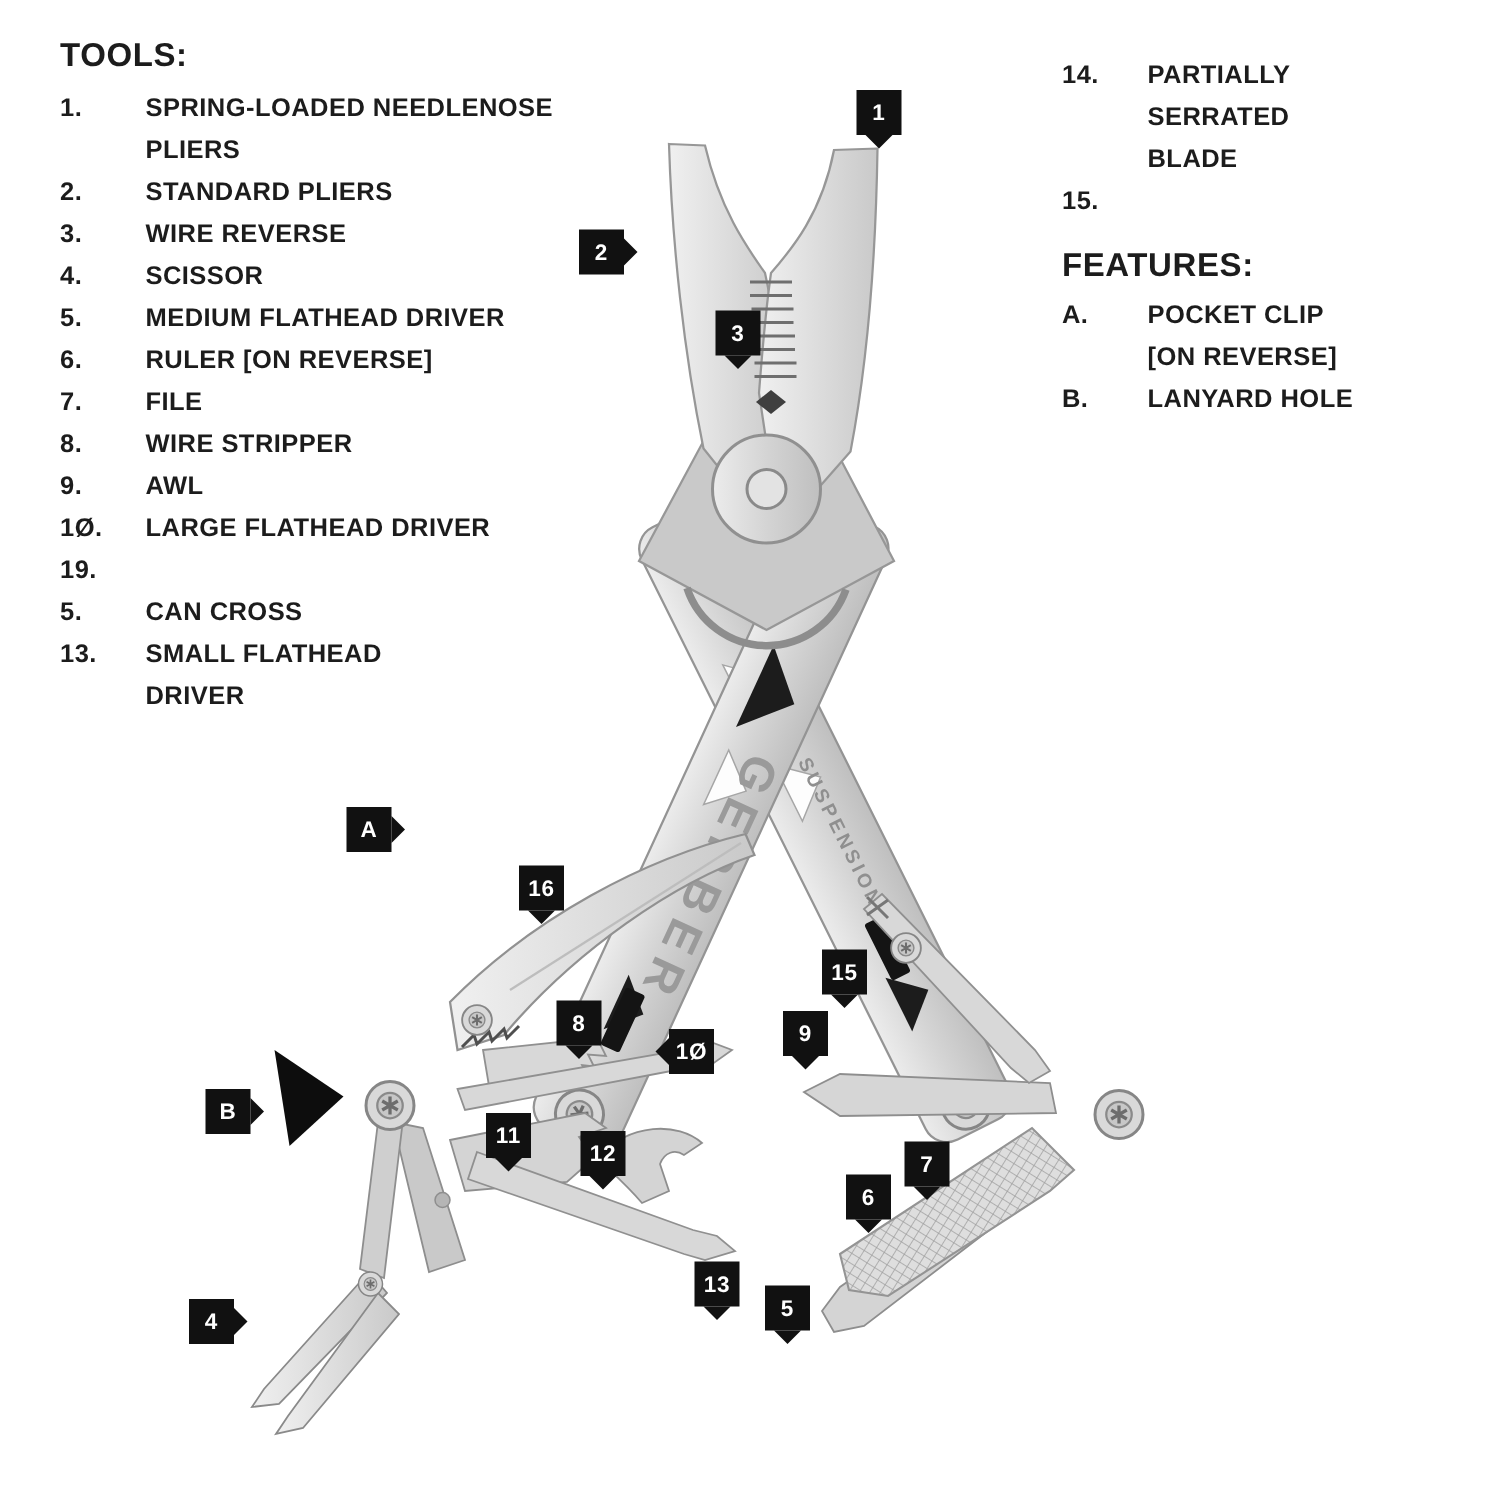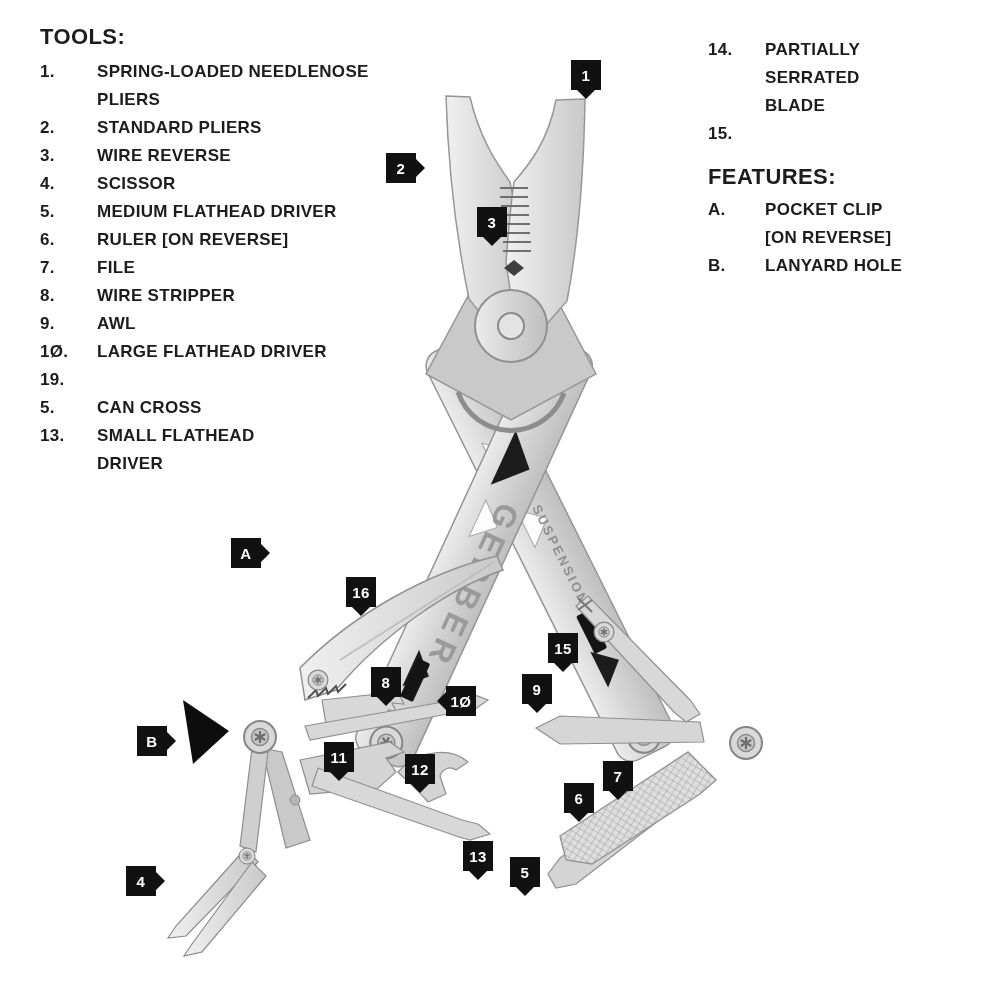--- a/index.html
+++ b/index.html
@@ -247,20 +247,20 @@
   <div class="marker right" style="left:386px;top:153px">2</div>
   <div class="marker down" style="left:477px;top:207px">3</div>
   <div class="marker right" style="left:126px;top:866px">4</div>
   <div class="marker down" style="left:510px;top:857px">5</div>
   <div class="marker down" style="left:564px;top:783px">6</div>
   <div class="marker down" style="left:603px;top:761px">7</div>
   <div class="marker down" style="left:371px;top:667px">8</div>
   <div class="marker down" style="left:522px;top:674px">9</div>
   <div class="marker left" style="left:446px;top:686px">1Ø</div>
   <div class="marker down" style="left:324px;top:742px">11</div>
-  <div class="marker down" style="left:405px;top:754px">12</div>
+  <div class="marker down" style="left:387px;top:754px">12</div>
   <div class="marker down" style="left:463px;top:841px">13</div>
   <div class="marker down" style="left:346px;top:577px">16</div>
   <div class="marker down" style="left:548px;top:633px">15</div>
   <div class="marker right" style="left:231px;top:538px">A</div>
   <div class="marker right" style="left:137px;top:726px">B</div>
 
 </div>
 
 </body></html>

